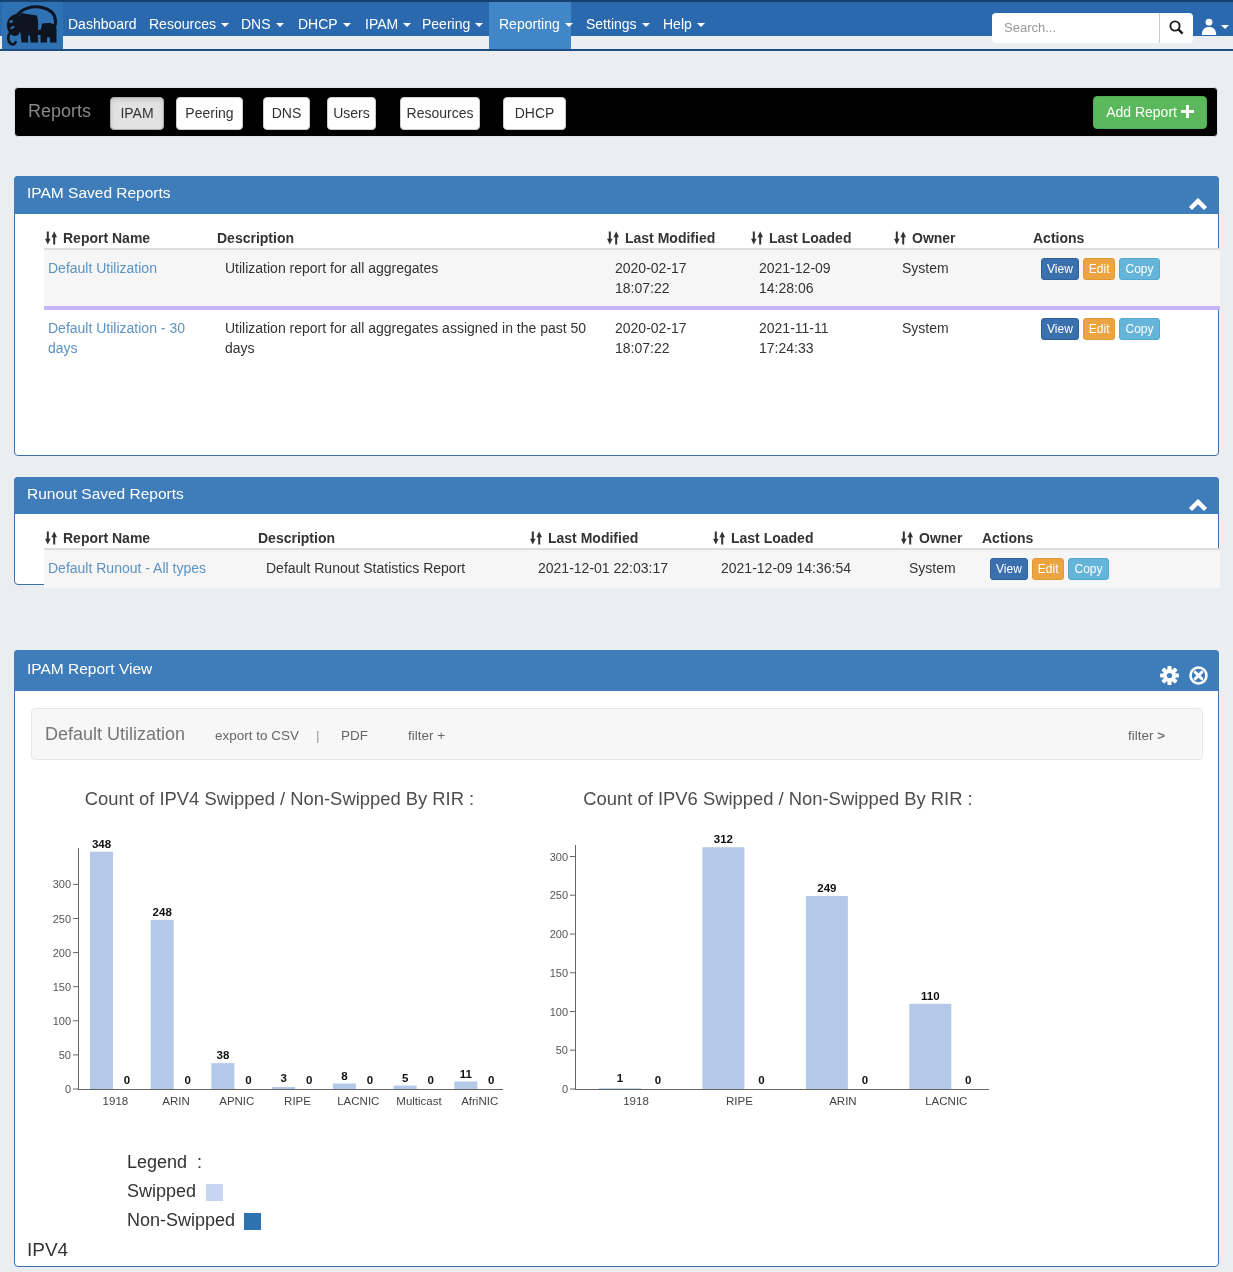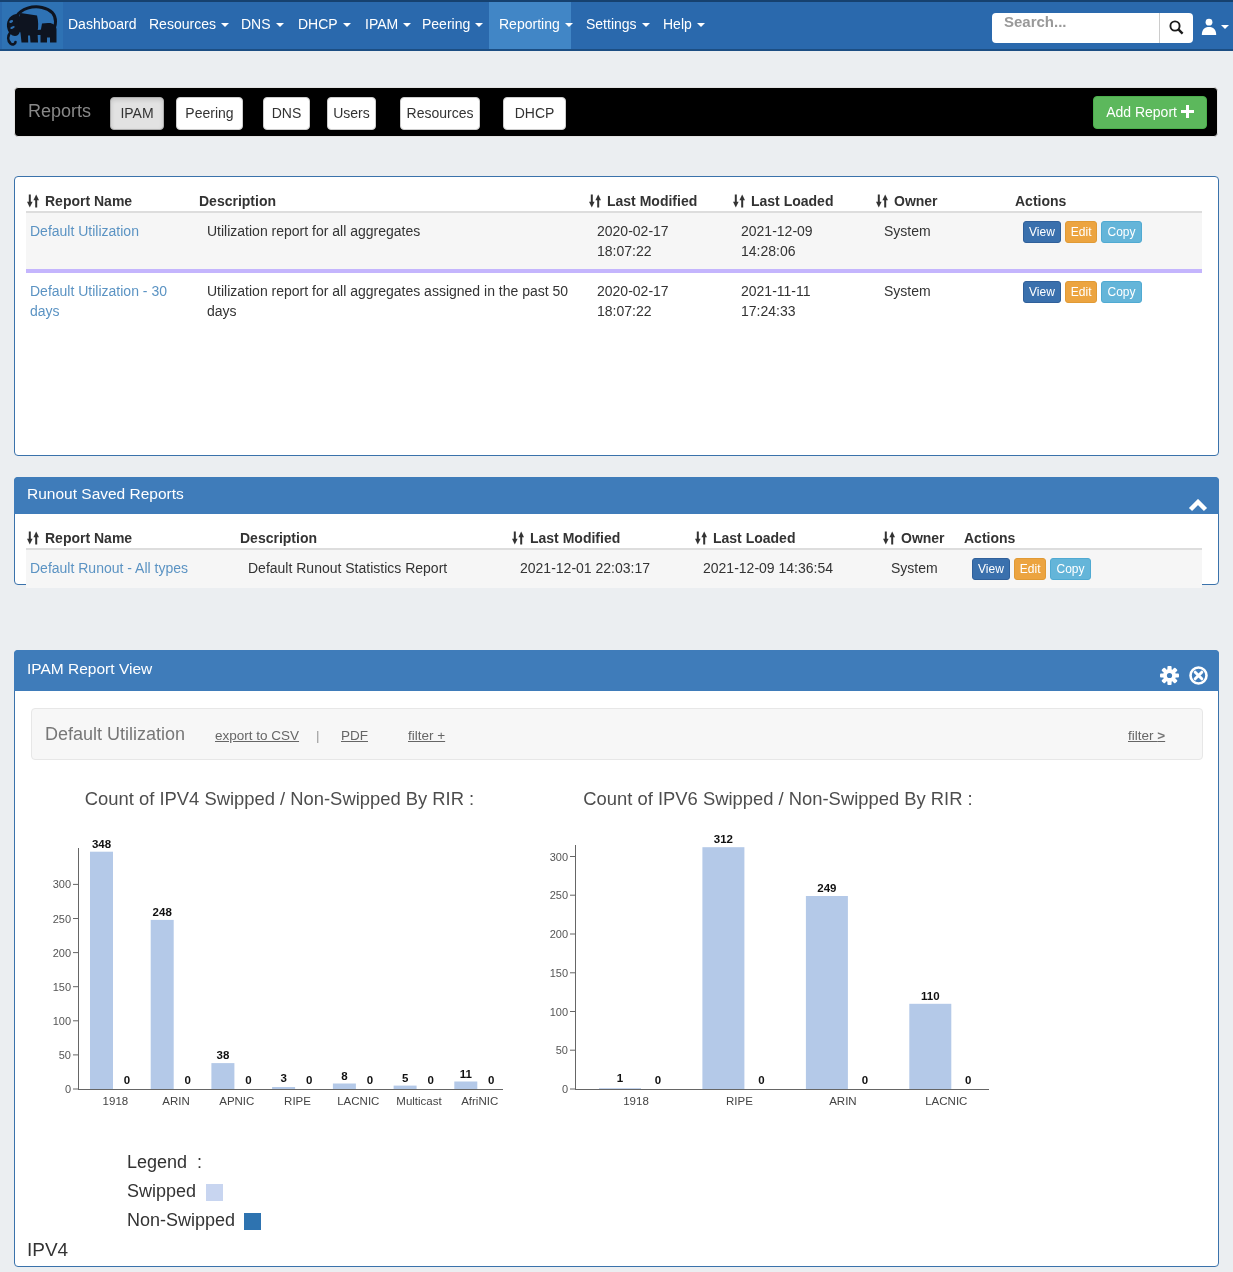--- a/index.html
+++ b/index.html
@@ -1,62 +1,62 @@
 <!DOCTYPE html>
 <html><head><meta charset="utf-8"><title>Reporting</title>
 <style>
 * { margin:0; padding:0; box-sizing:border-box; }
 html,body { width:1233px; height:1272px; }
 body { position:relative; background:#ebeef1; font-family:"Liberation Sans",sans-serif; font-size:14px; color:#333; overflow:hidden; }
 
 .navtop { position:absolute; top:0; left:0; width:100%; height:2px; background:#16416f; z-index:5; }
-.navbar { position:absolute; top:2px; left:0; width:100%; height:47px; background:#2a69ad; z-index:4;text-align:right; }
+.navbar { position:absolute; top:2px; left:0; width:100%; height:34px; background:#2a69ad; z-index:4;text-align:right; }
 .navbot { position:absolute; top:49px; left:0; width:100%; height:2px; background:#1c4e83; z-index:5; }
 .logo { position:absolute; left:2px; top:0; width:61px; height:47px; background:#2e72b4; }
 .logo svg { position:absolute; left:2px; top:2px; }
 .ni { position:absolute; top:14px; color:#fff; font-size:14px; white-space:nowrap; }
 .ni .caret { display:inline-block; width:0; height:0; margin-left:5px; vertical-align:2px; border-left:4px solid transparent; border-right:4px solid transparent; border-top:4px solid #fff; }
 .navactive { position:absolute; left:489px; top:0; width:82px; height:47px; background:#4186c6; }
 .search { position:absolute; left:992px; top:11px; width:201px; height:30px; background:#fff; border-radius:4px; }
-.search .ph { position:absolute; left:12px; top:0; color:#999; font-size:15px;font-weight:bold; }
+.search .ph { position:absolute; left:12px; top:7px; color:#999; font-size:13px; }
 .search .sb { position:absolute; right:0; top:0; width:34px; height:30px; border-left:1px solid #ccc; }
 .search .sb svg { position:absolute; left:8px; top:6px; }
 .uic { position:absolute; left:1200px; top:15px; }
 .ucar { position:absolute; left:1221px; top:23px; width:0; height:0; border-left:4px solid transparent; border-right:4px solid transparent; border-top:4px solid #fff; }
 
 .well { position:absolute; left:14px; top:87px; width:1204px; height:50px; background:#000000; border:1px solid #e3e3e3; border-radius:4px; }
 .well .ttl { position:absolute; left:13px; top:13px; font-size:18px; color:#888; }
 .tb { position:absolute; top:9px; height:33px; border:1px solid #ccc; border-radius:4px; background:#fff; font-size:14px; color:#333; line-height:31px; text-align:center; }
 .tb.act { background:#e2e2e2; border-color:#adadad; box-shadow:inset 0 2px 4px rgba(0,0,0,.13); }
 .addbtn { position:absolute; left:1078px; top:8px; width:114px; height:33px; background:#5cb85c; border:1px solid #4cae4c; border-radius:4px; color:#fff; font-size:14px; line-height:31px; text-align:center; }
 
 .panel { position:absolute; left:14px; width:1205px; background:#fff; border:1px solid #3a72ab; border-radius:4px; }
 .phd { background:#3f7cba; margin:-1px -1px 0 -1px; border-radius:4px 4px 0 0; color:#fff; font-size:15.5px; padding-left:13px; position:relative; }
 .chev { position:absolute; right:11px; top:13px; }
 .hicon { position:absolute; top:11px; }
 
-.rt { border-collapse:collapse; table-layout:fixed; margin:14px 0 0 11px; }
+.rt { border-collapse:collapse; table-layout:fixed; margin:14px 0 0 29px; }
 .rt th { text-align:left; font-weight:bold; color:#333; padding:0 0 0 1px; line-height:20px; border-bottom:2px solid #ddd; font-size:14px; }
 .rt td { padding:8px 8px 8px 9px; line-height:20px; border-top:4px solid #c4b5fd; font-size:14px; vertical-align:top; }
 .rt thead tr th { border-top:none; }
 .rt tbody tr:first-child td { border-top:none; }
 .rt td.c1 { padding-left:4px; }
 .rt tr.odd { background:#f6f6f6; }
 .rt a { color:#5b93c3; }
 .rt td:last-child { white-space:nowrap; }
 .si { margin-right:6px; vertical-align:-2px; }
 .bx { display:inline-block; font-size:12px; line-height:16px; padding:2px 5px; border-radius:3px; color:#fff; margin-right:4px; border:1px solid transparent; }
 .bp { background:#3a70ad; border-color:#30609a; }
 .bw { background:#eca440; border-color:#e09a35; }
 .bi { background:#64b5d9; border-color:#50aad2; }
 .bd { background:#cc4b43; border-color:#bd3e38; }
 
 .rwell { position:absolute; left:16px; top:57px; width:1172px; height:52px; background:#f7f7f7; border:1px solid #e7e7e7; border-radius:4px; }
 .rwell .big { position:absolute; left:16px; top:15px; font-size:18px; color:#777; }
-.rwell .mi { position:absolute; top:19px; font-size:13.5px; color:#666;text-decoration:underline; }
+.rwell .mi { position:absolute; top:19px; font-size:13.5px; color:#666; }
 .charts { position:absolute; left:0; top:780px; }
 .leg { position:absolute; font-size:18px; color:#333; }
 .sq { position:absolute; width:17px; height:17px; }
 </style></head>
 <body>
 <div class="navtop"></div>
 <div class="navbar">
   <div class="logo">
       <svg width="57" height="44" viewBox="0 0 57 44">
         <path d="M13 12 C17 4.5 29 1.5 38 3.5 C46.5 5.5 51.5 10.5 51.5 17.5 C51.5 22.5 50 25.5 47.5 27" fill="none" stroke="#0e1420" stroke-width="3" stroke-linecap="round"></path>
@@ -103,20 +103,23 @@
   <div class="tb" style="left:248px;width:47px">DNS</div>
   <div class="tb" style="left:312px;width:49px">Users</div>
   <div class="tb" style="left:385px;width:80px">Resources</div>
   <div class="tb" style="left:488px;width:63px">DHCP</div>
   <div class="addbtn">Add Report <svg width="13" height="13" viewBox="0 0 13 13" style="vertical-align:-1px">
         <path d="M5 0 h3 v5 h5 v3 h-5 v5 h-3 v-5 h-5 v-3 h5 z" fill="#fff"></path>
       </svg></div>
 </div>
 
 <div class="panel" style="top:176px;height:280px">
+  <div class="phd" style="height:38px;line-height:33px">IPAM Saved Reports<span class="chev"><svg width="20" height="13" viewBox="0 0 20 13">
+          <path d="M2.5 10.5 L10 3 L17.5 10.5" fill="none" stroke="#fff" stroke-width="4.4"></path>
+        </svg></span></div>
   <table class="rt" style="width:1176px">
 <colgroup>
         <col style="width:172px">
         <col style="width:390px">
         <col style="width:144px">
         <col style="width:143px">
         <col style="width:139px">
         <col>
       </colgroup>
 <thead>

